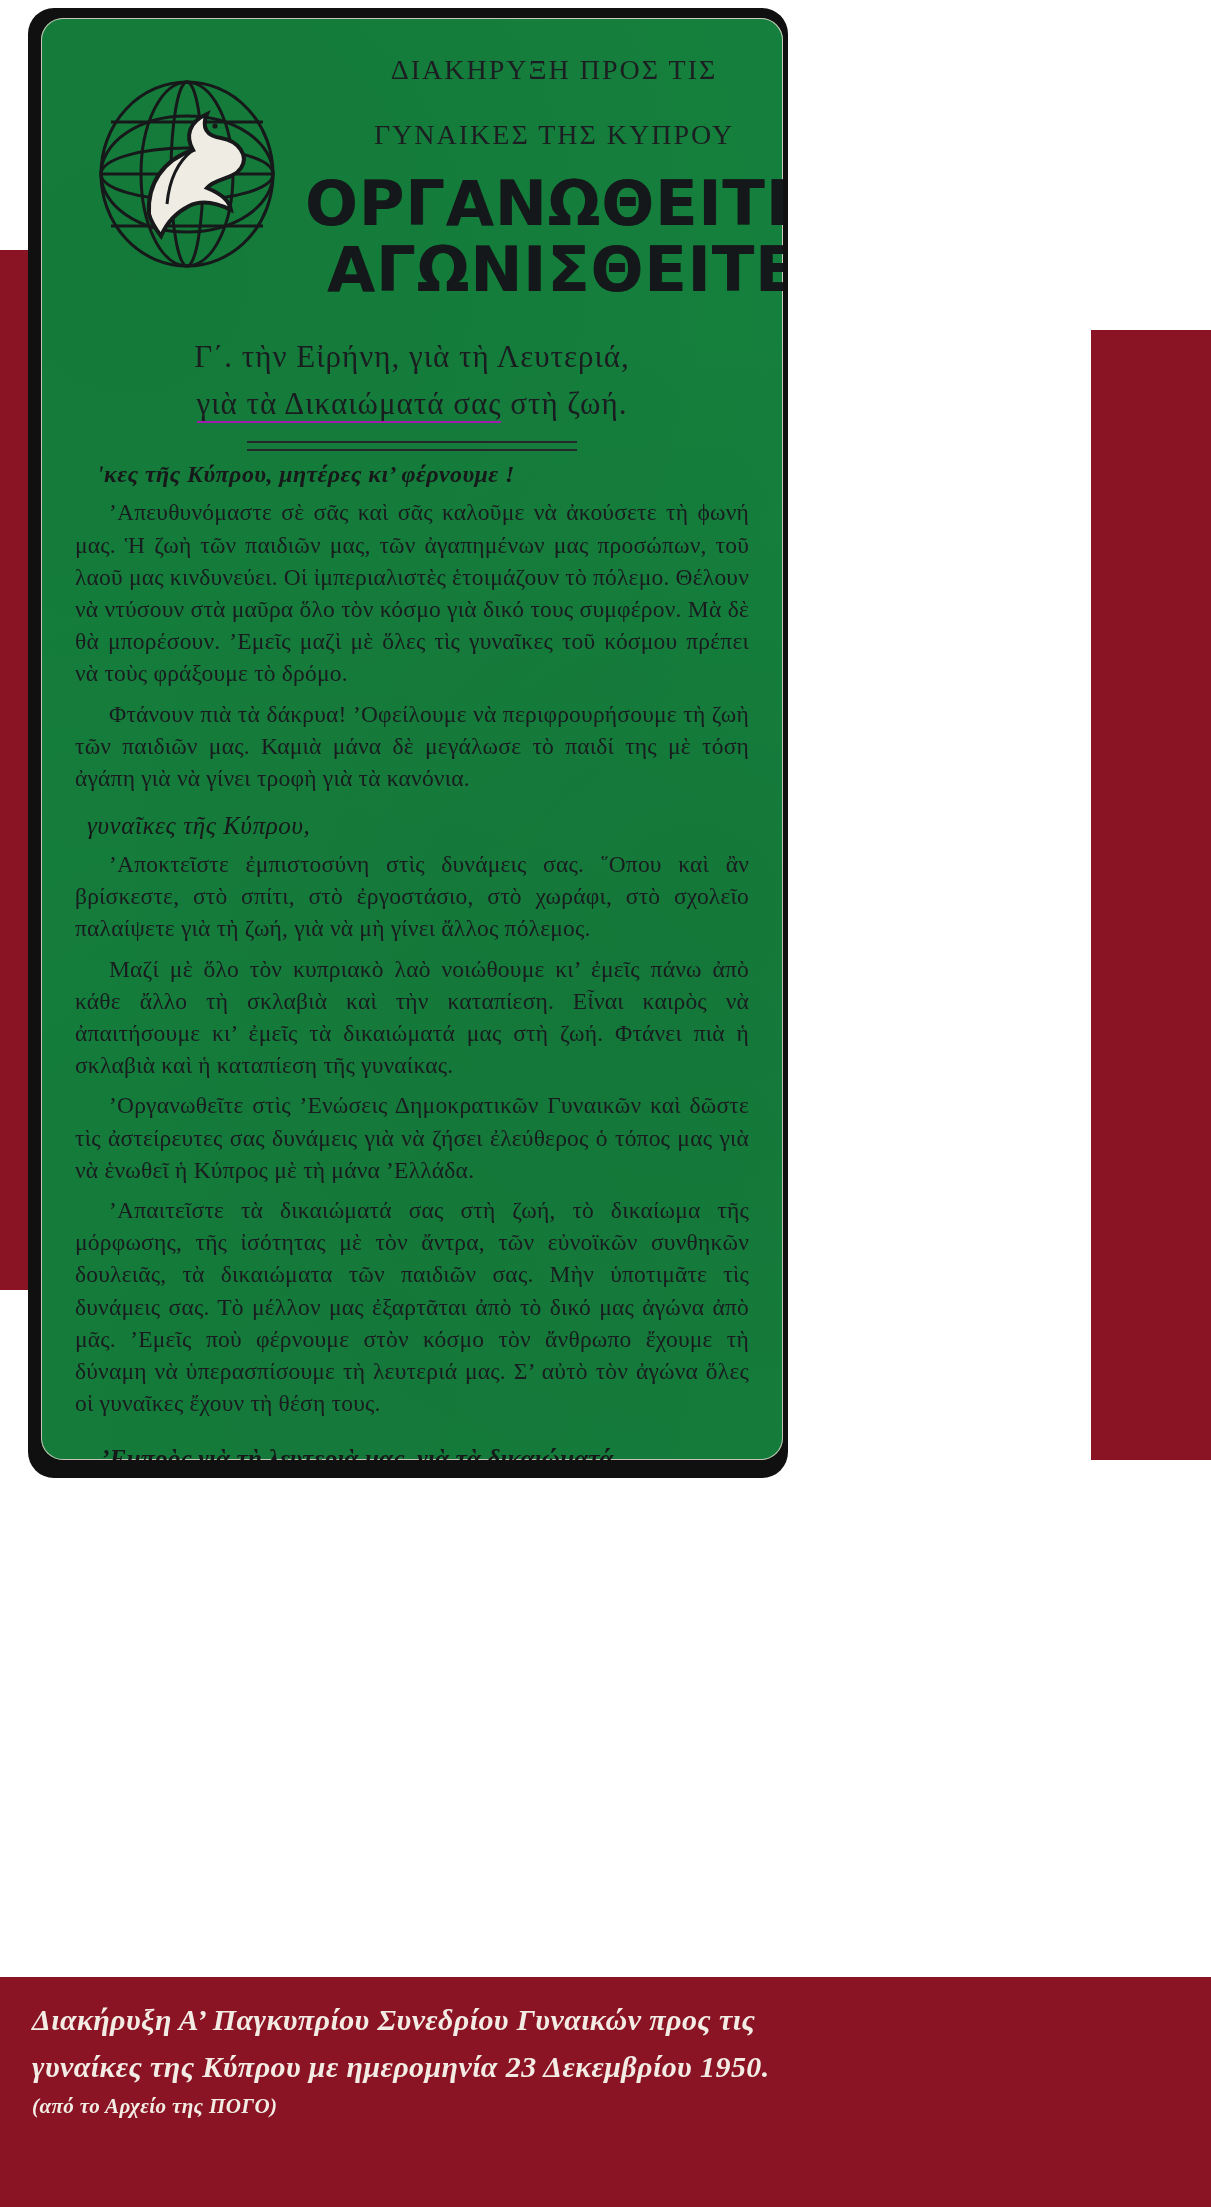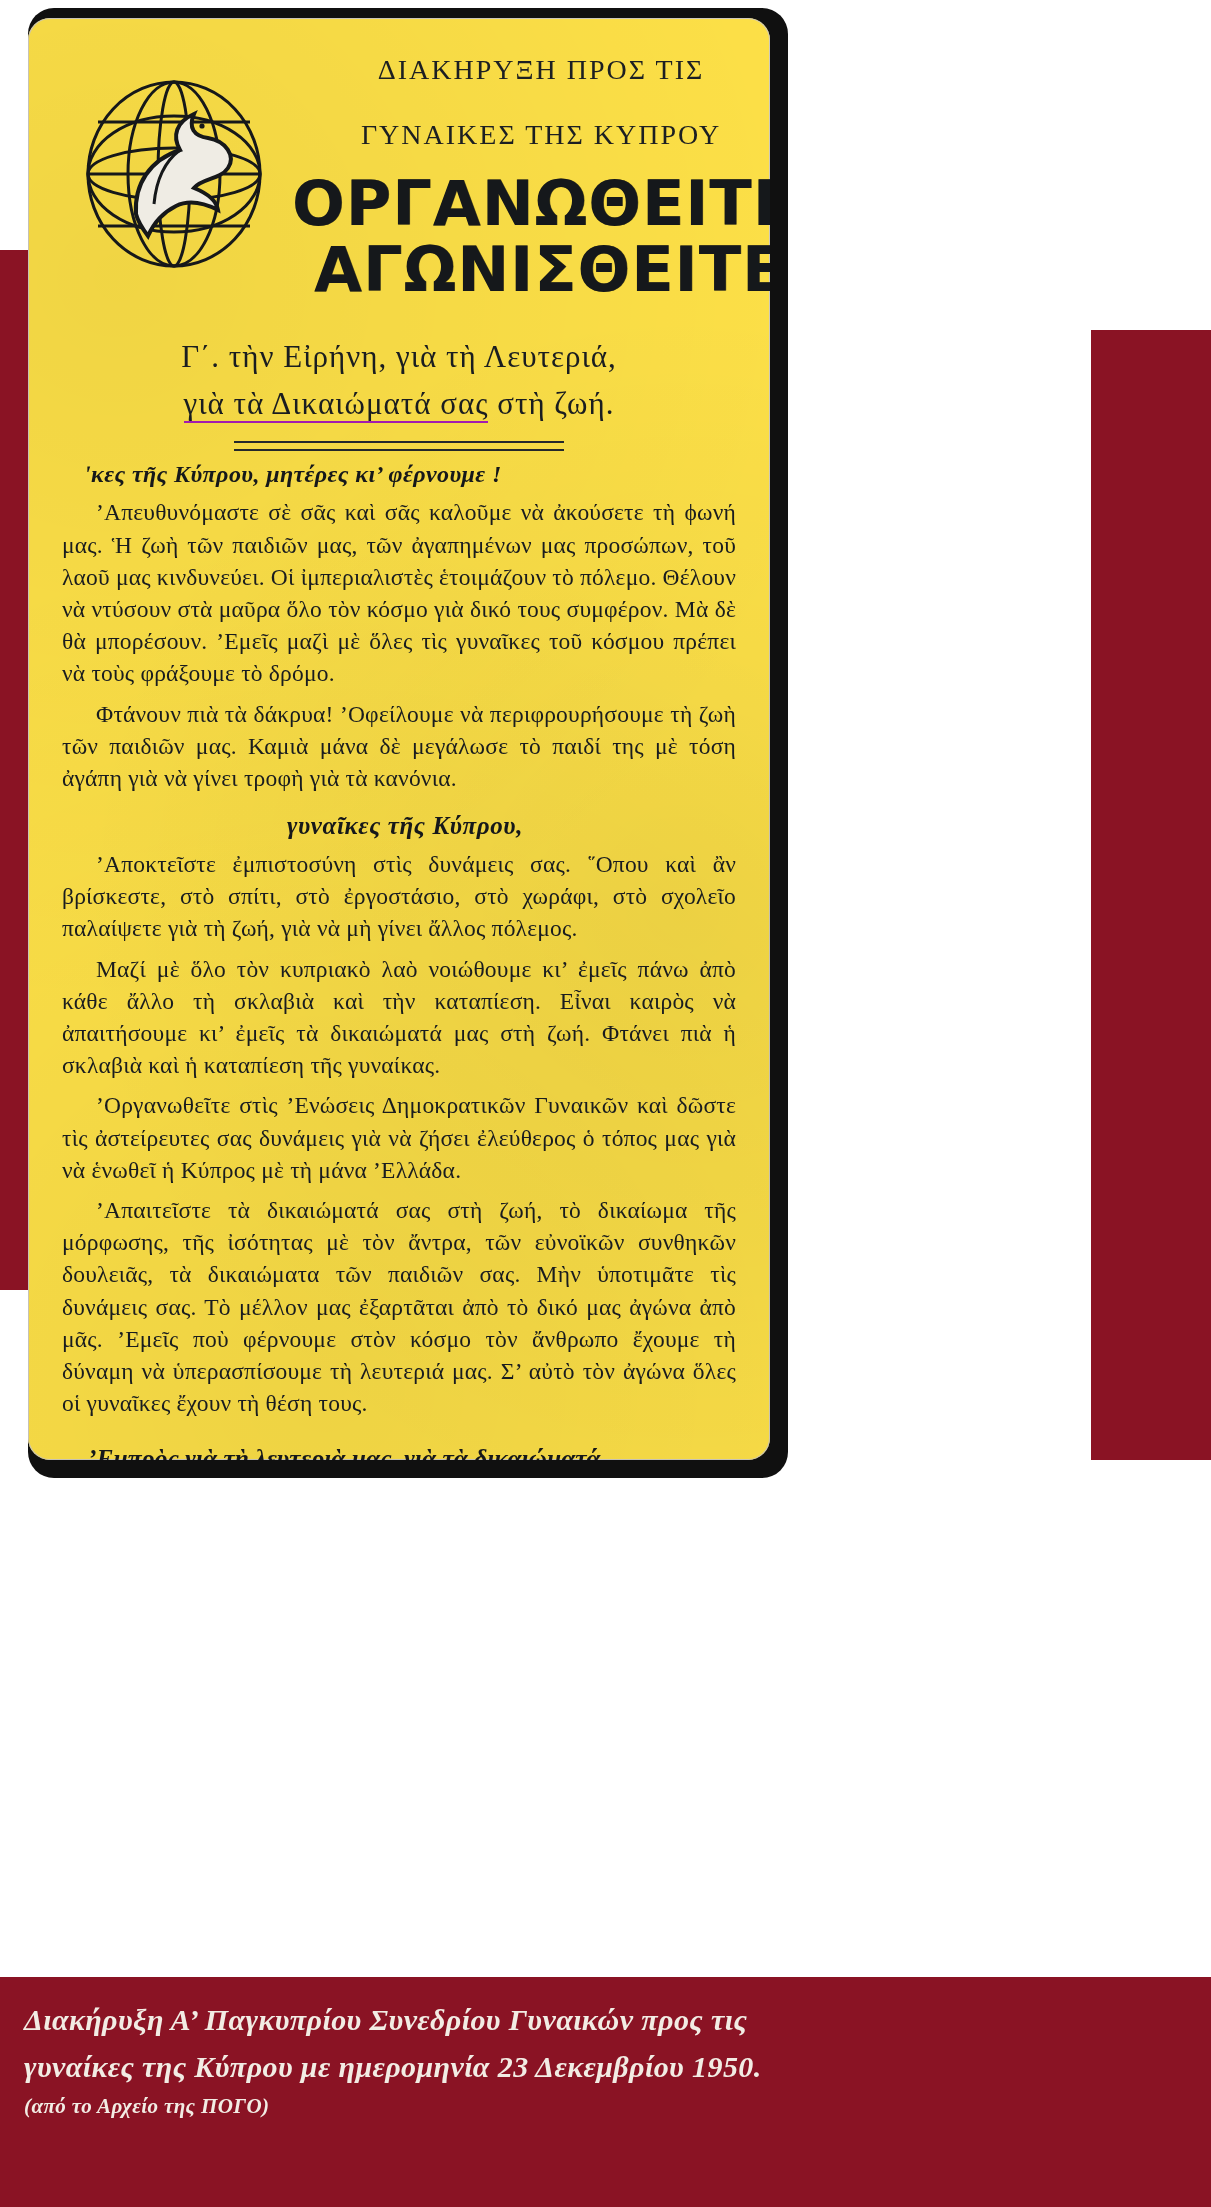--- a/index.html
+++ b/index.html
@@ -46,25 +46,25 @@
     top: 8px;
     width: 760px;
     height: 1470px;
     background: #101010;
     border-radius: 26px;
   }
 
   
   .leaflet {
     position: absolute;
-    left: 28px;
+    left: 41px;
     top: 18px;
     width: 742px;
     height: 1442px;
-    background: #fde047;
+    background: #15803d;
     border-radius: 22px;
     box-shadow: 0 0 0 1px #cfcabc inset;
     overflow: hidden;
   }
   .leaflet::after {
     
     content: "";
     position: absolute;
     inset: 0;
     background:
@@ -158,43 +158,42 @@
     font-size: 23.5px;
     line-height: 1.37;
     text-align: justify;
     letter-spacing: 0.2px;
     color: #191c1f;
     text-indent: 34px;
   }
   .subhead {
     margin: 18px 0 0 12px;
     font-style: italic;
-    font-weight: 700;
+    font-weight: 400;
     font-size: 25px;
     letter-spacing: 0.6px;
-    text-align: center;
   }
   .closing {
     margin: 22px 0 0 26px;
     font-style: italic;
     font-weight: 700;
     font-size: 25.5px;
     line-height: 1.45;
   }
   .closing .c2 { display: block; margin-left: -14px;}
 
   
   .caption {
     position: absolute;
     left: 0;
     bottom: 0;
     width: 1211px;
     height: 230px;
     box-sizing: border-box;
-    padding: 20px 26px 0 24px;
+    padding: 20px 26px 0 32px;
     color: #f2ece4;
     font-family: "Liberation Serif", serif;
     font-style: italic;
     font-weight: 700;
     font-size: 30px;
     line-height: 1.55;
     letter-spacing: 0.4px;
   }
   .caption .cap-line { display: block; white-space: nowrap; }
   .caption .cap-line.small { font-size: 21px; }

